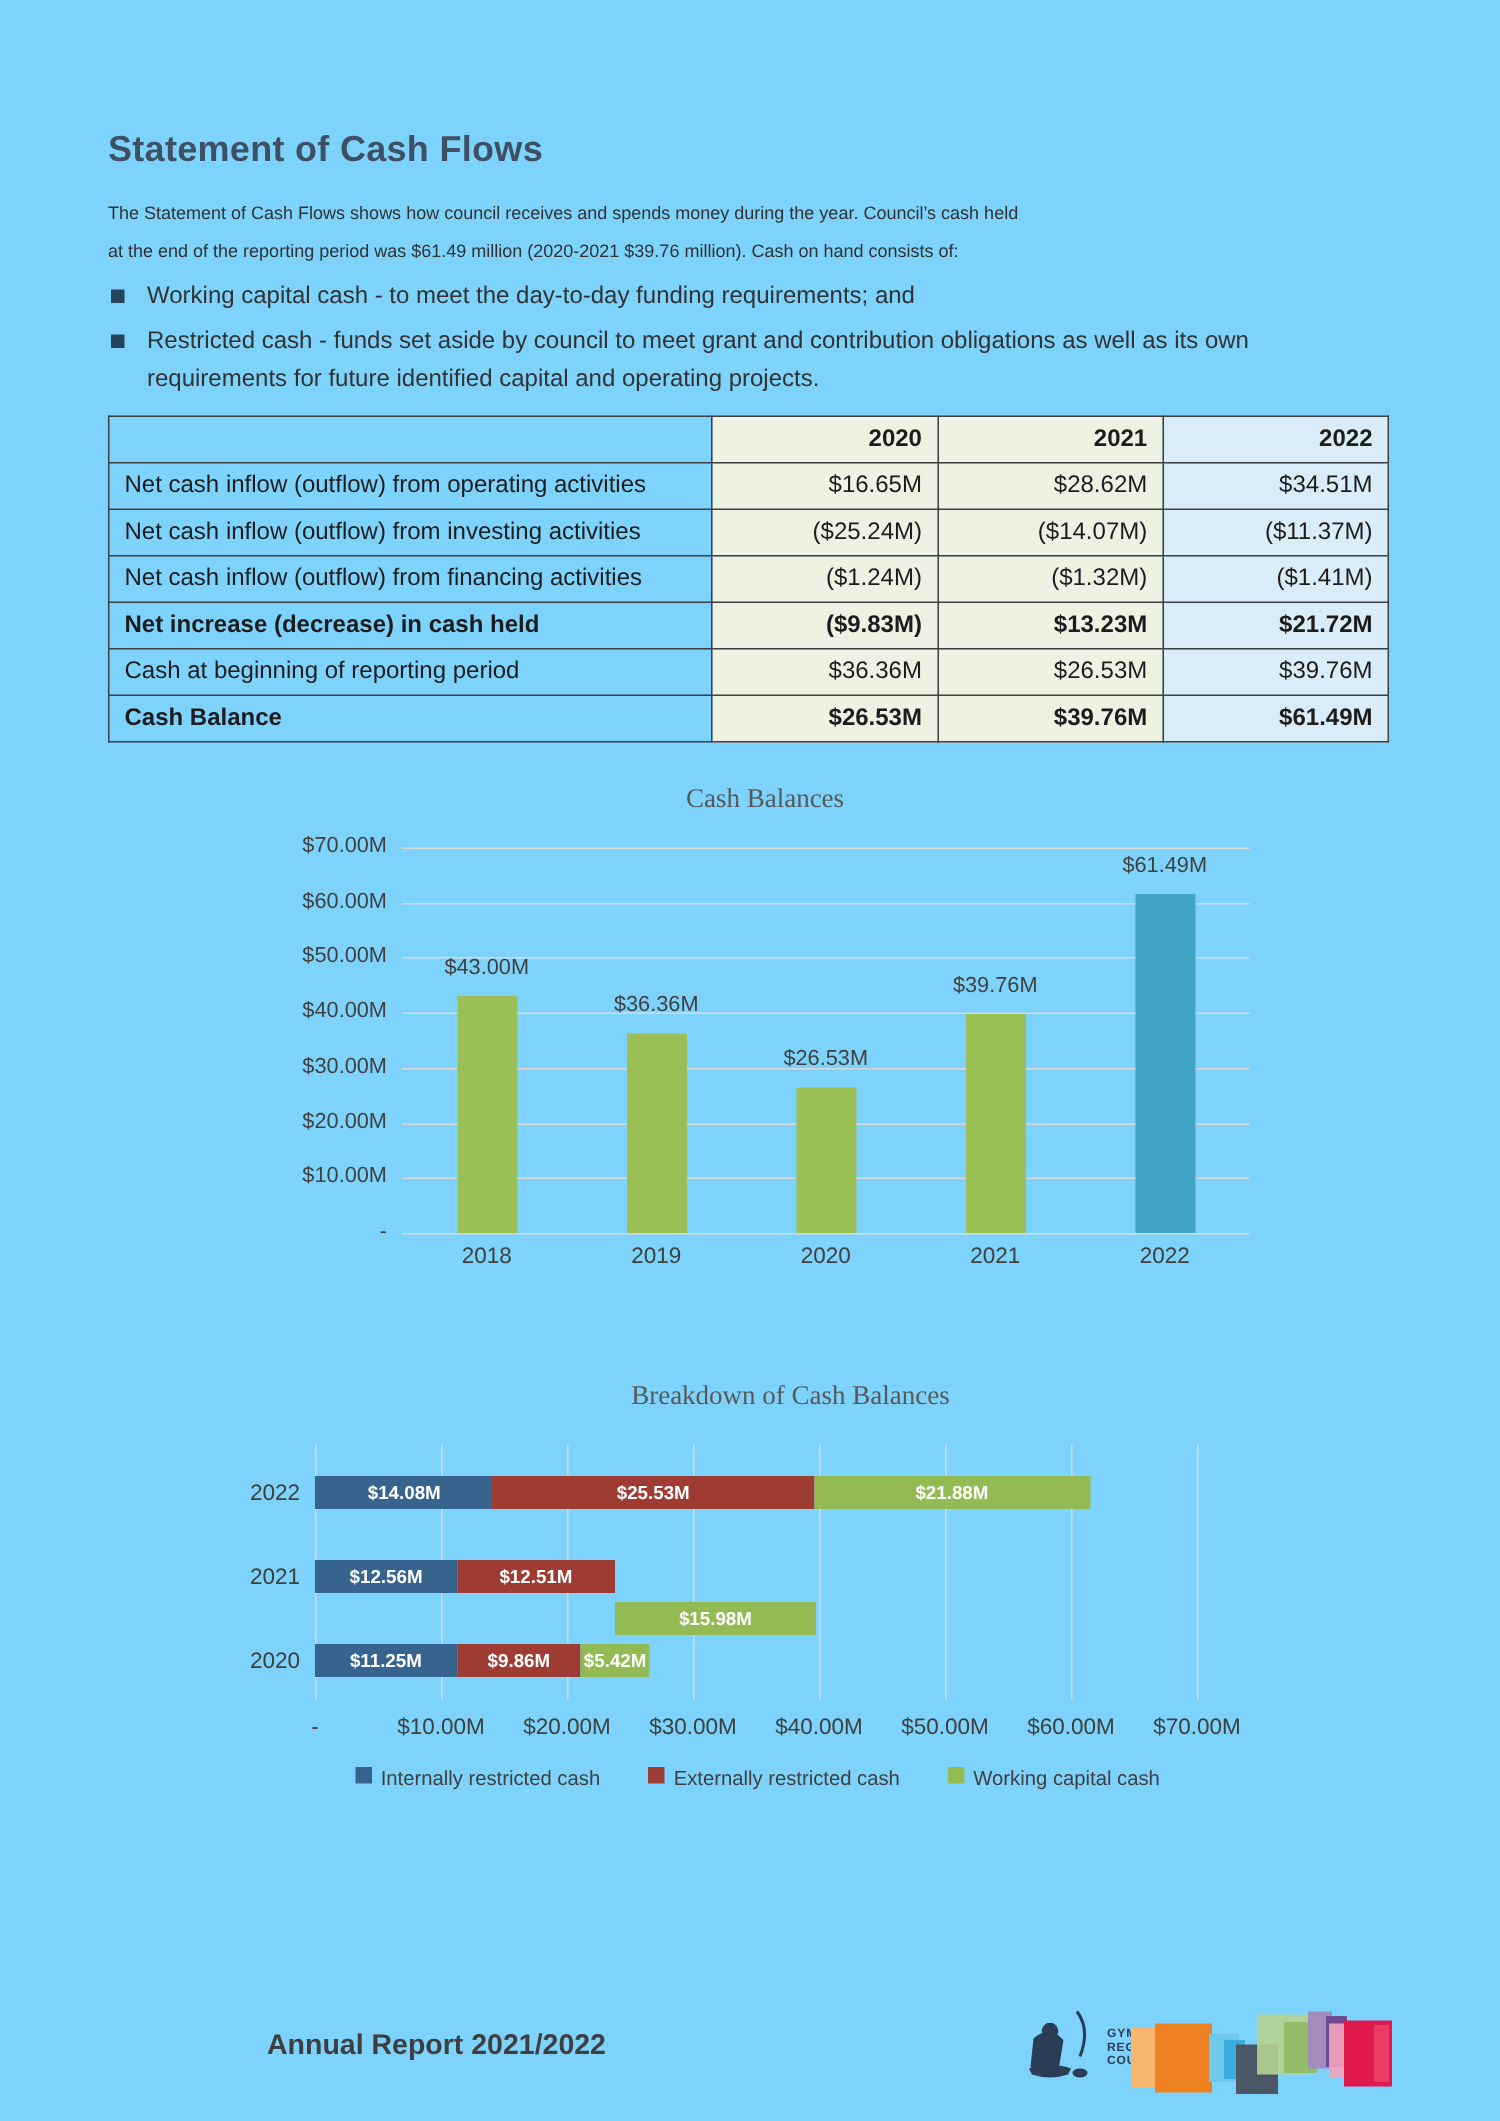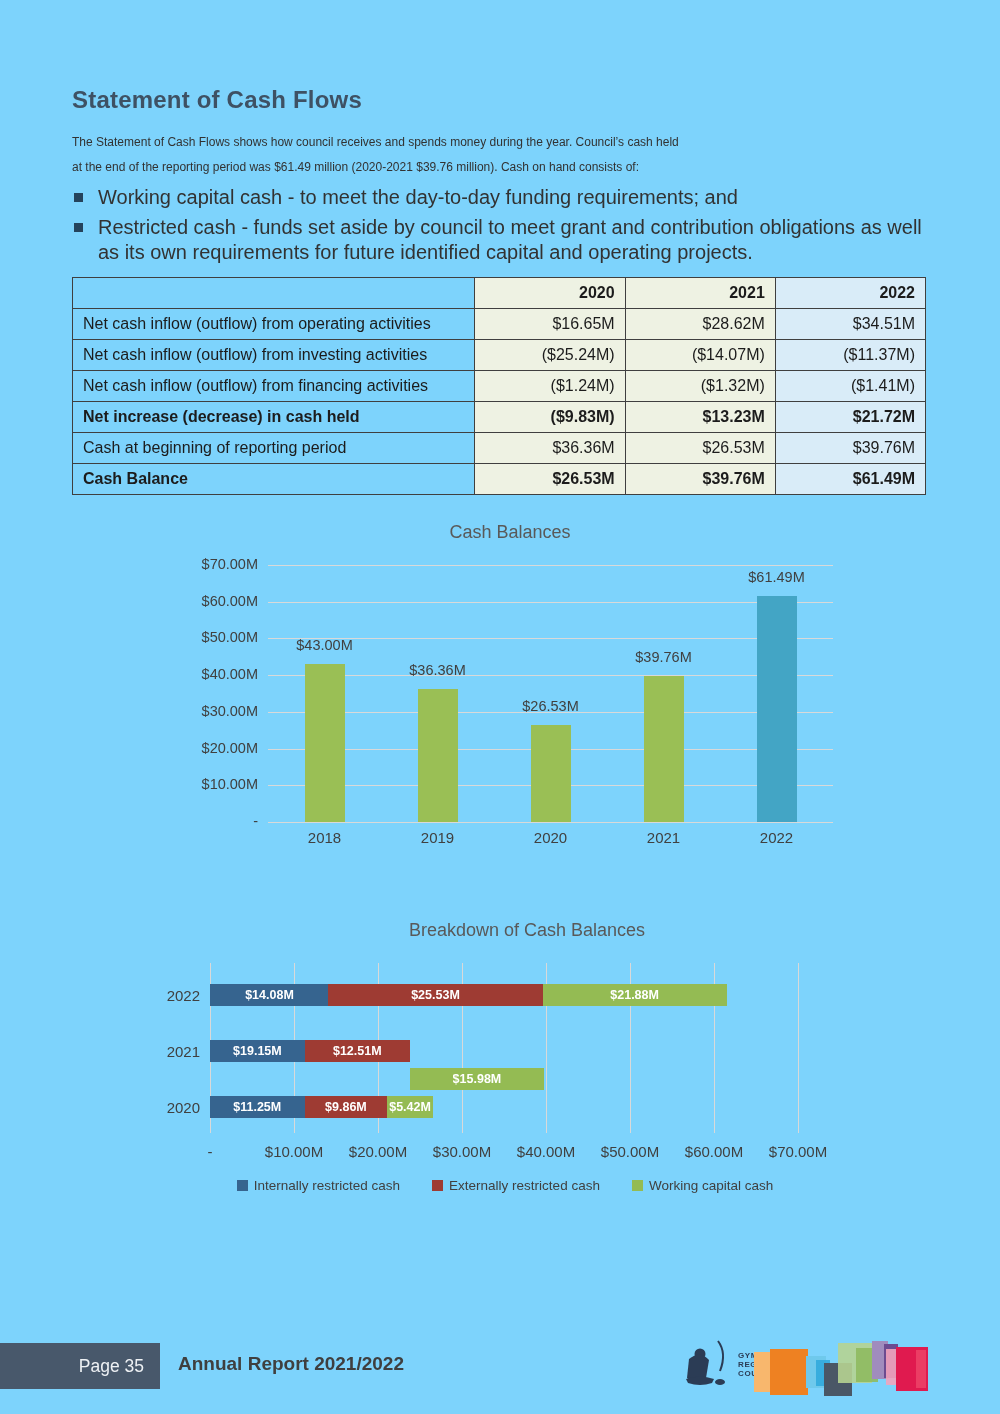--- a/index.html
+++ b/index.html
@@ -9,53 +9,53 @@
   }
   
   .title {
     position:absolute; left:72px; top:86px;
     font-size:24px; font-weight:600; color:#3e5164; letter-spacing:0.2px;
   }
   .intro { position:absolute; left:72px; top:130px; width:852px;
     font-size:12px; line-height:25px; color:#323232; }
   .bullets { position:absolute; left:72px; top:185px; width:852px;
     margin:0; padding:0; list-style:none; }
-  .bullets li { display:flex; margin-bottom:5px; font-size:20px;
+  .bullets li { display:flex; margin-bottom:5px; font-size:16px;
     line-height:25px; color:#323232; }
   .bullet-sq { flex:0 0 9px; width:9px; height:9px; background:#24435c;
     margin:8px 15px 0 2px; }
   
   table.cashflow { position:absolute; left:72px; top:277px; width:854px;
     border-collapse:collapse; table-layout:fixed; }
   table.cashflow th, table.cashflow td {
     border:1.5px solid #3f3f3f; font-size:16px; color:#1c1c1c;
     padding:5px 10px; height:20px; }
   table.cashflow col.c-label { width:402px; }
   table.cashflow col.c-year  { width:150px; }
   table.cashflow th { font-weight:600; text-align:right; }
   table.cashflow td.lbl { text-align:left; }
   table.cashflow td.val { text-align:right; }
   .tint-g { background:#eef2e3; }
   .tint-b { background:#d9ecf8; }
   tr.bold td { font-weight:700; }
   
   .chart-title { position:absolute; text-align:center;
-    font-size:18px; color:#595959; }
+    font-size:18px; color:#595959;font-family:Liberation Serif, serif; }
   .gridline-h { position:absolute; height:1px; background:#d9d9d9; }
   .gridline-v { position:absolute; width:1px; background:#d9d9d9; }
   .ytick { position:absolute; text-align:right; font-size:14.5px; color:#404040; }
   .xtick { position:absolute; text-align:center; font-size:15px; color:#404040; }
   .bar { position:absolute; }
   .bar-label { position:absolute; text-align:center; font-size:14.5px; color:#404040; }
   .cat-label { position:absolute; text-align:right; font-size:15px; color:#404040; }
   .seg { position:absolute; display:flex; align-items:center; justify-content:center; }
   .seg span { font-size:12.5px; font-weight:700; color:#ffffff; white-space:nowrap; overflow:hidden; }
   .legend { position:absolute; left:205px; top:1178px; width:600px;
     display:flex; justify-content:center; gap:32px; }
-  .legend-item { display:flex; align-items:center; gap:6px;
+  .legend-item { display:flex; gap:6px;
     font-size:13.5px; color:#404040; }
   .legend-sq { width:11px; height:11px; }
   
   .page-badge { position:absolute; left:0; top:1343px; width:160px; height:46px;
     background:#48586b; color:#eef1f4; font-size:17.5px;
     line-height:46px; text-align:right; padding-right:16px; box-sizing:border-box; }
   .report-title { position:absolute; left:178px; top:1353px;
     font-size:19px; color:#3f3f3f;font-weight:bold; }
   .logo { position:absolute; left:678px; top:1337px; width:266px; height:62px; }
   .logo-text { position:absolute; left:60px; top:14px; font-size:8px; font-weight:700;
@@ -198,21 +198,21 @@
         <span>$14.08M</span>
       </div>
       <div class="seg" style="left: 328.272px; top: 984px; width: 214.452px; height: 22px; background: rgb(158, 59, 51);">
         <span>$25.53M</span>
       </div>
       <div class="seg" style="left: 542.724px; top: 984px; width: 183.792px; height: 22px; background: rgb(148, 187, 83);">
         <span>$21.88M</span>
       </div>
       <div class="cat-label" style="left: 100px; top: 1043px; width: 100px;">2021</div>
       <div class="seg" style="left: 210px; top: 1040px; width: 94.752px; height: 22px; background: rgb(54, 100, 143);">
-        <span>$19.15M</span>
+        <span>$12.56M</span>
       </div>
       <div class="seg" style="left: 304.752px; top: 1040px; width: 105.084px; height: 22px; background: rgb(158, 59, 51);">
         <span>$12.51M</span>
       </div>
       <div class="seg" style="left: 409.836px; top: 1040px; width: 134.232px; height: 22px; background: rgb(148, 187, 83); margin-top: 28px;">
         <span>$15.98M</span>
       </div>
       <div class="cat-label" style="left: 100px; top: 1099px; width: 100px;">2020</div>
       <div class="seg" style="left: 210px; top: 1096px; width: 94.5px; height: 22px; background: rgb(54, 100, 143);">
         <span>$11.25M</span>
@@ -232,21 +232,20 @@
       <div class="legend-item">
         <div class="legend-sq" style="background: rgb(158, 59, 51);"></div>
         <span>Externally restricted cash</span>
       </div>
       <div class="legend-item">
         <div class="legend-sq" style="background: rgb(148, 187, 83);"></div>
         <span>Working capital cash</span>
       </div>
     </div>
 
-  <div class="page-badge">Page 35</div>
   <div class="report-title">Annual Report 2021/2022</div>
 
   <div class="logo">
     <svg width="58" height="58" viewBox="0 0 58 58">
       <g fill="#2b3c55" stroke="none">
         <path d="M40,4 q9,12 2,30" fill="none" stroke="#2b3c55" stroke-width="2"></path>
         <circle cx="22" cy="17" r="5.5"></circle>
         <path d="M11,22 q11,-9 20,1 l-3,18 q-11,7 -19,0 z"></path>
         <path d="M8,42 q14,-5 28,0 l-2,4 q-12,4 -24,0 z"></path>
         <ellipse cx="42" cy="45" rx="5" ry="3"></ellipse>

